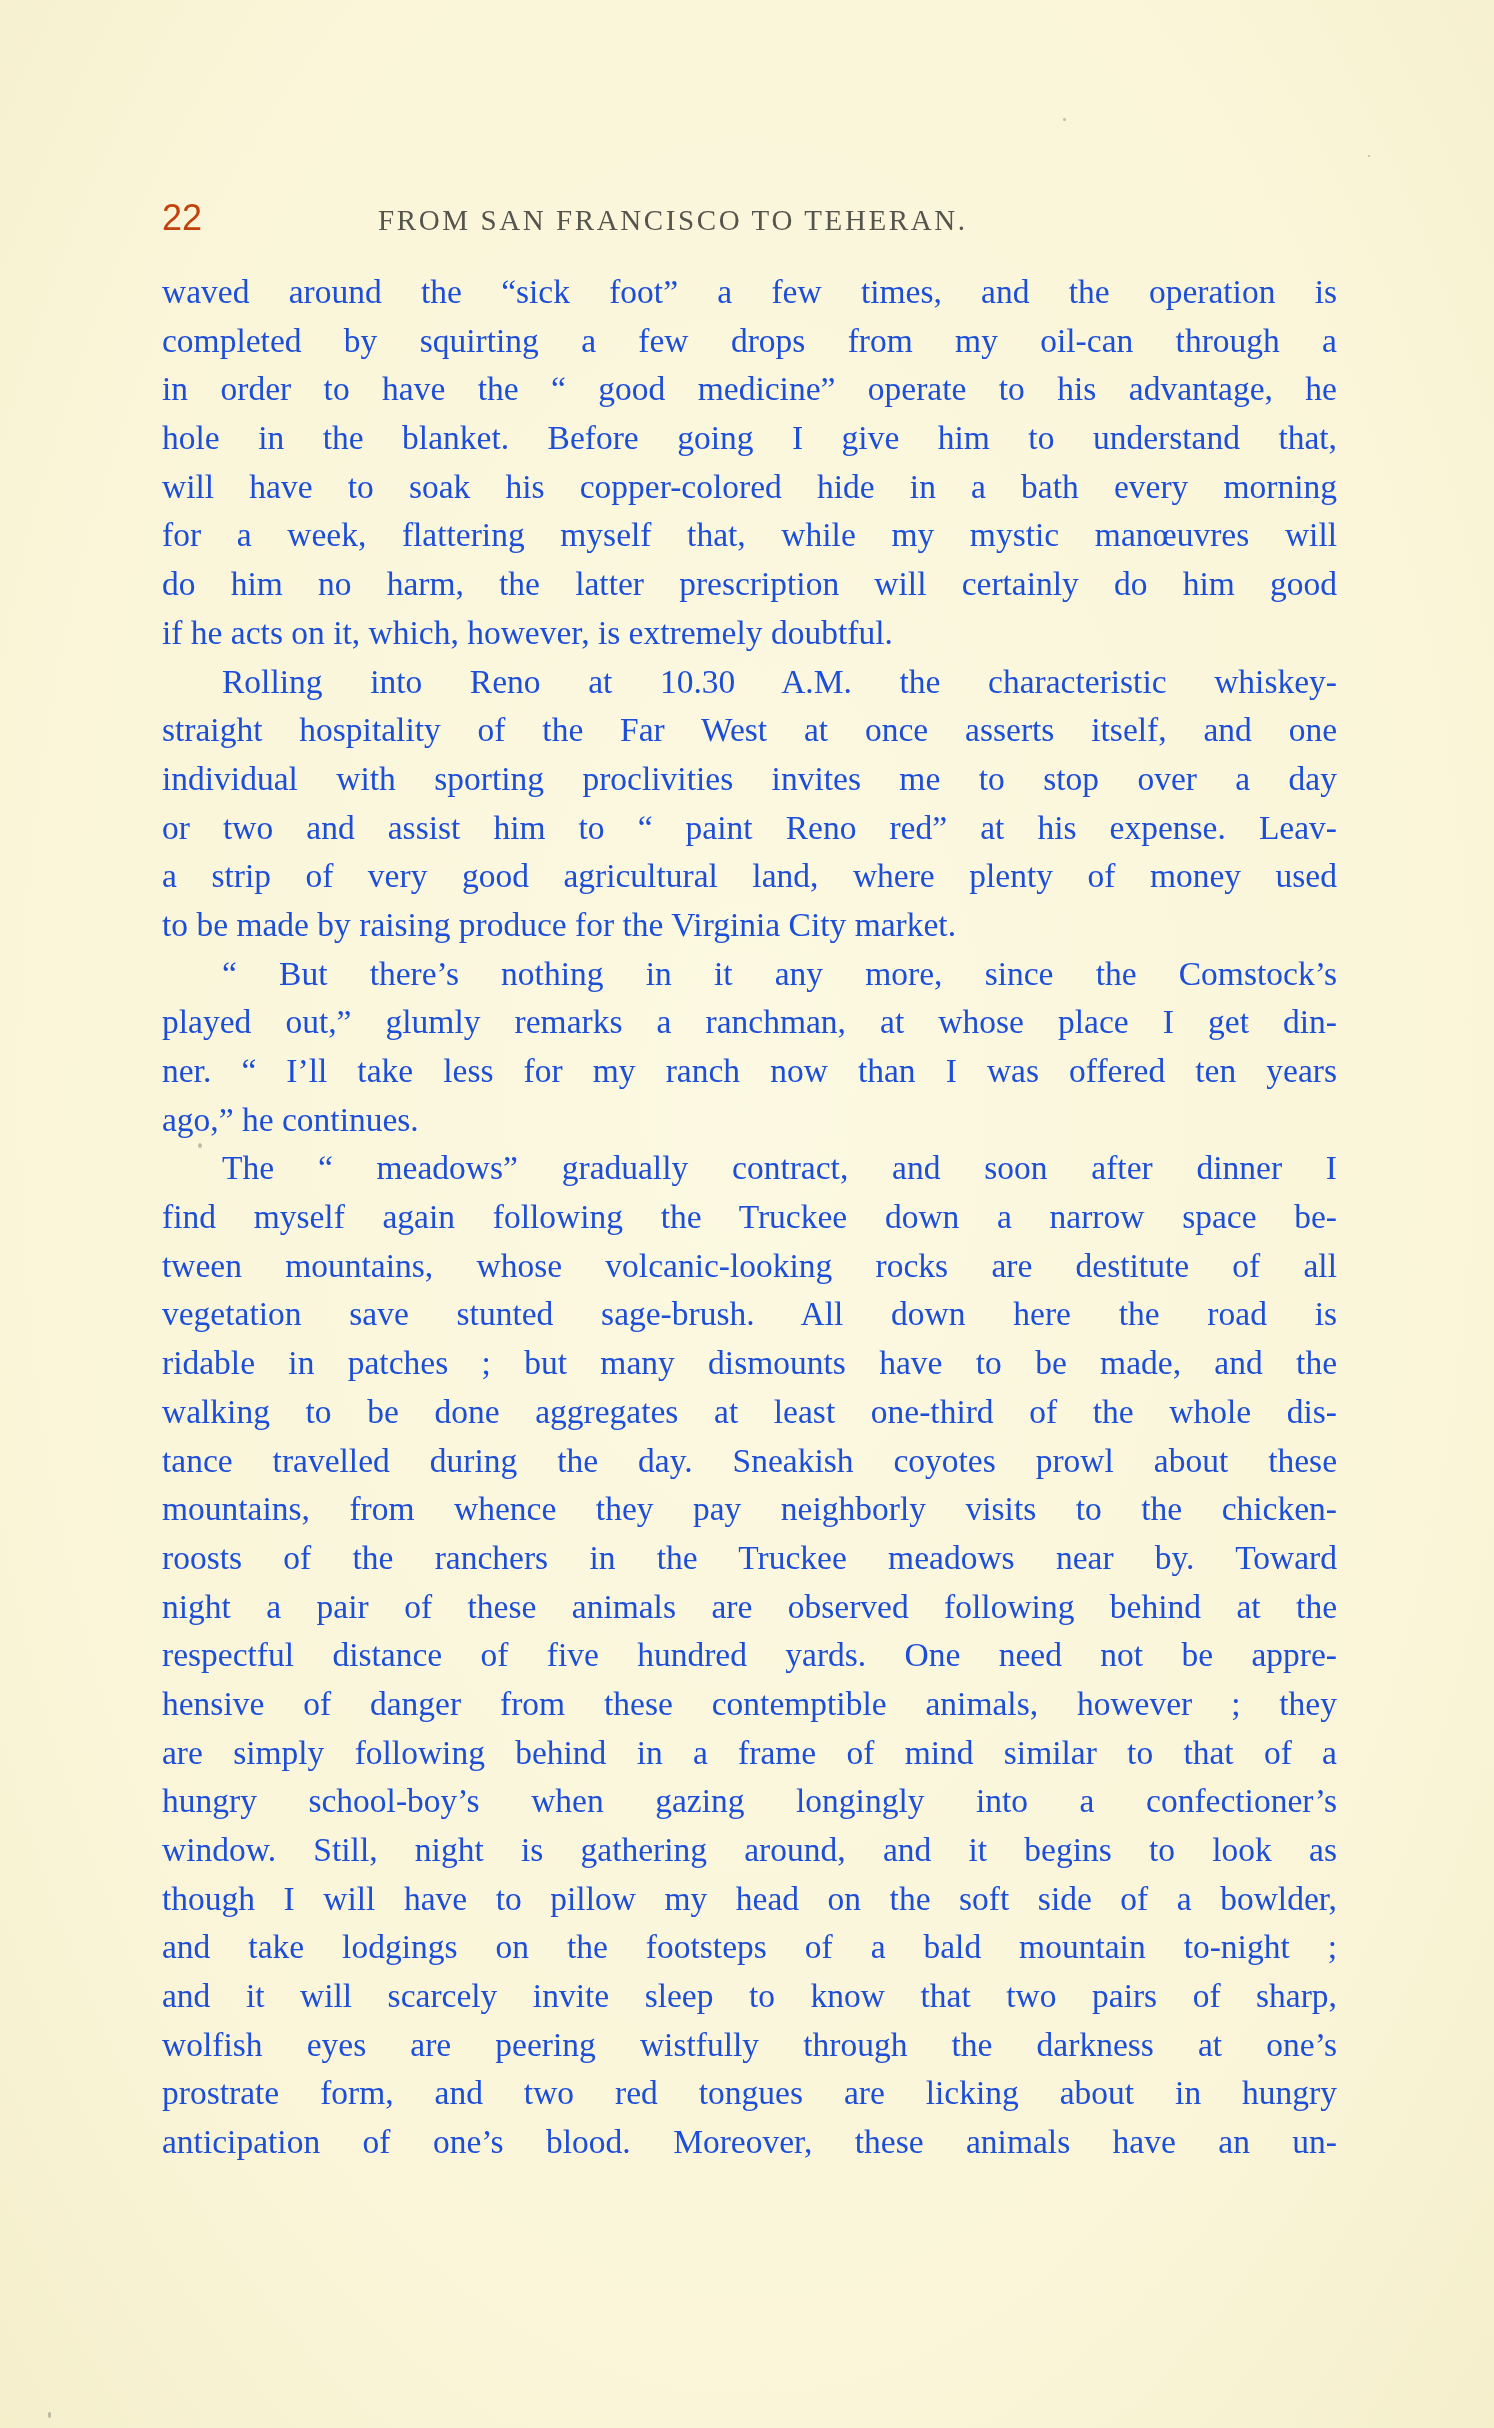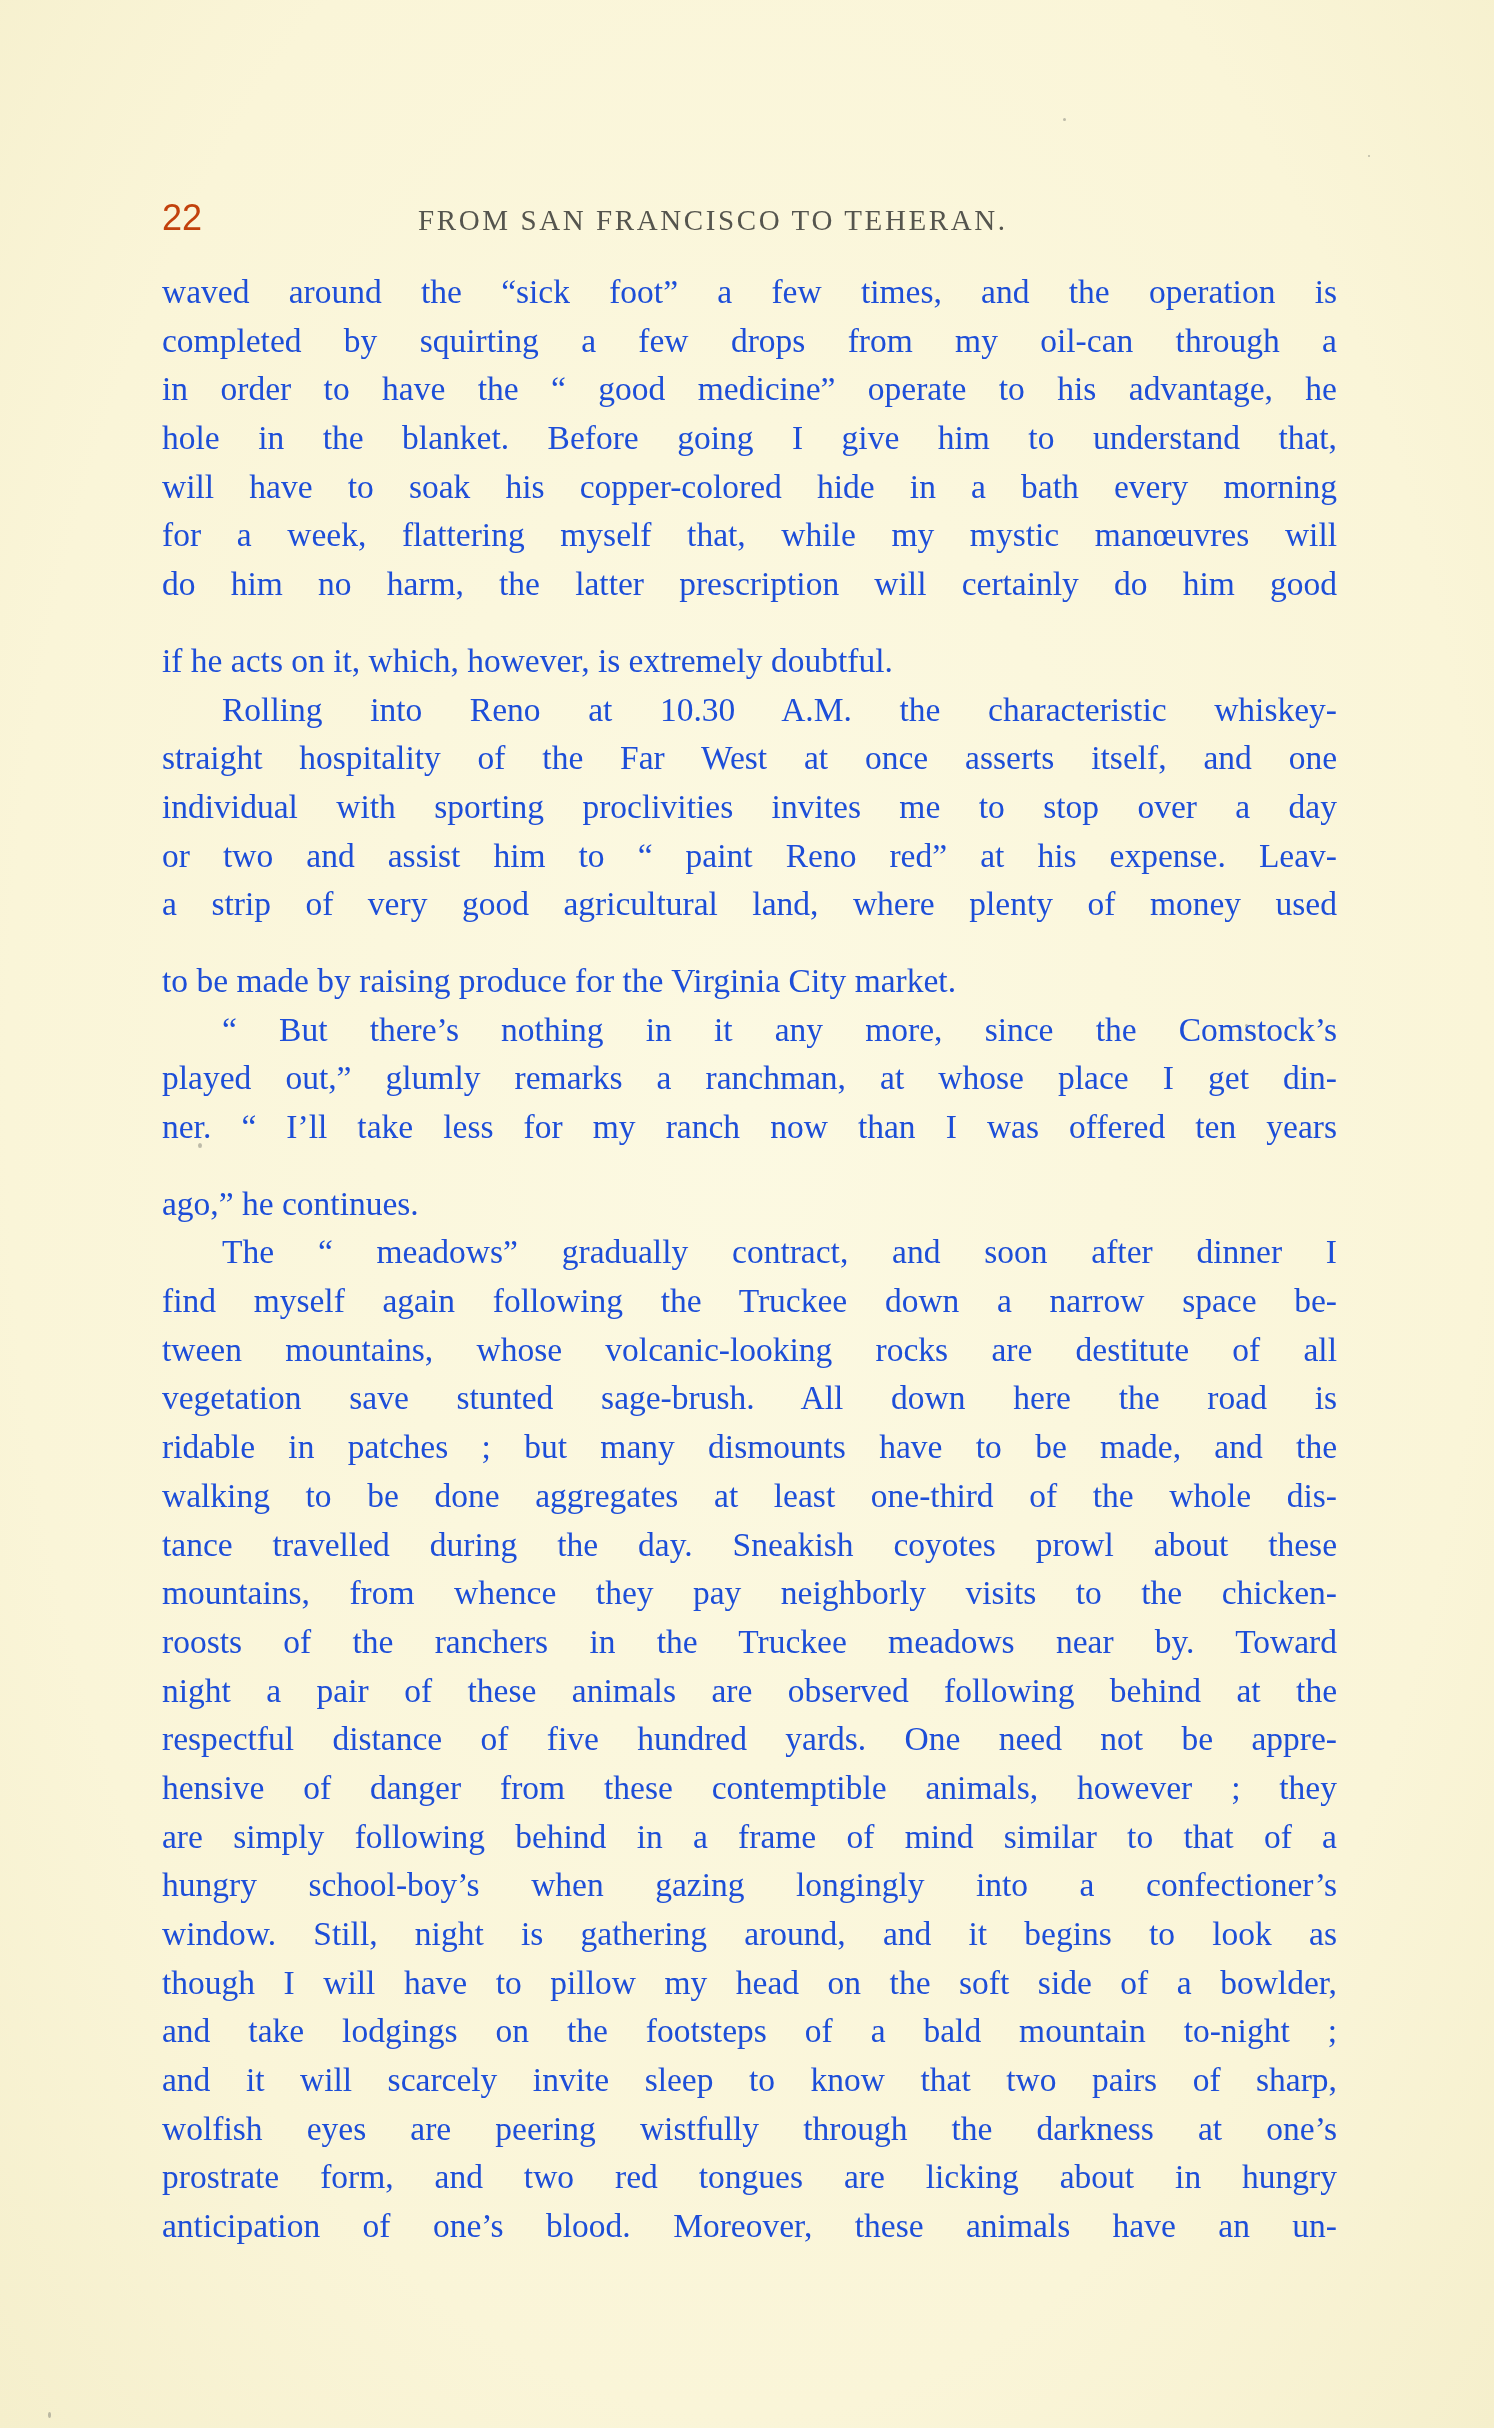--- a/index.html
+++ b/index.html
@@ -40,42 +40,41 @@
     .running-title {
       position: absolute;
       left: 216px;
       top: 4px;
       font-family: "Liberation Serif", "DejaVu Serif", serif;
       font-size: 29px;
       letter-spacing: 2.6px;
       line-height: 40px;
       color: #55554e;
       white-space: nowrap;
-      margin-left: 40px;
     }
     .body-text {
       position: absolute;
       left: 162px;
       top: 268px;
       width: 1175px;
     }
     .line {
       display: block;
       height: 48.7px;
       line-height: 48.7px;
       font-family: "Liberation Serif", "DejaVu Serif", serif;
       font-size: 33.5px;
       color: #1d4ed8;
       white-space: nowrap;
       text-align: justify;
       text-align-last: justify;
       overflow: visible;
     }
     .line.indent { padding-left: 60px; }
-    .line.last { text-align-last: left; margin-top: 28px; }
+    .line.last { text-align-last: left; }
     .specks span {
       position: absolute;
       background: #8a8a80;
       border-radius: 50%;
       opacity: 0.55;
     }
   </style>
 </head>
 <body>
 

